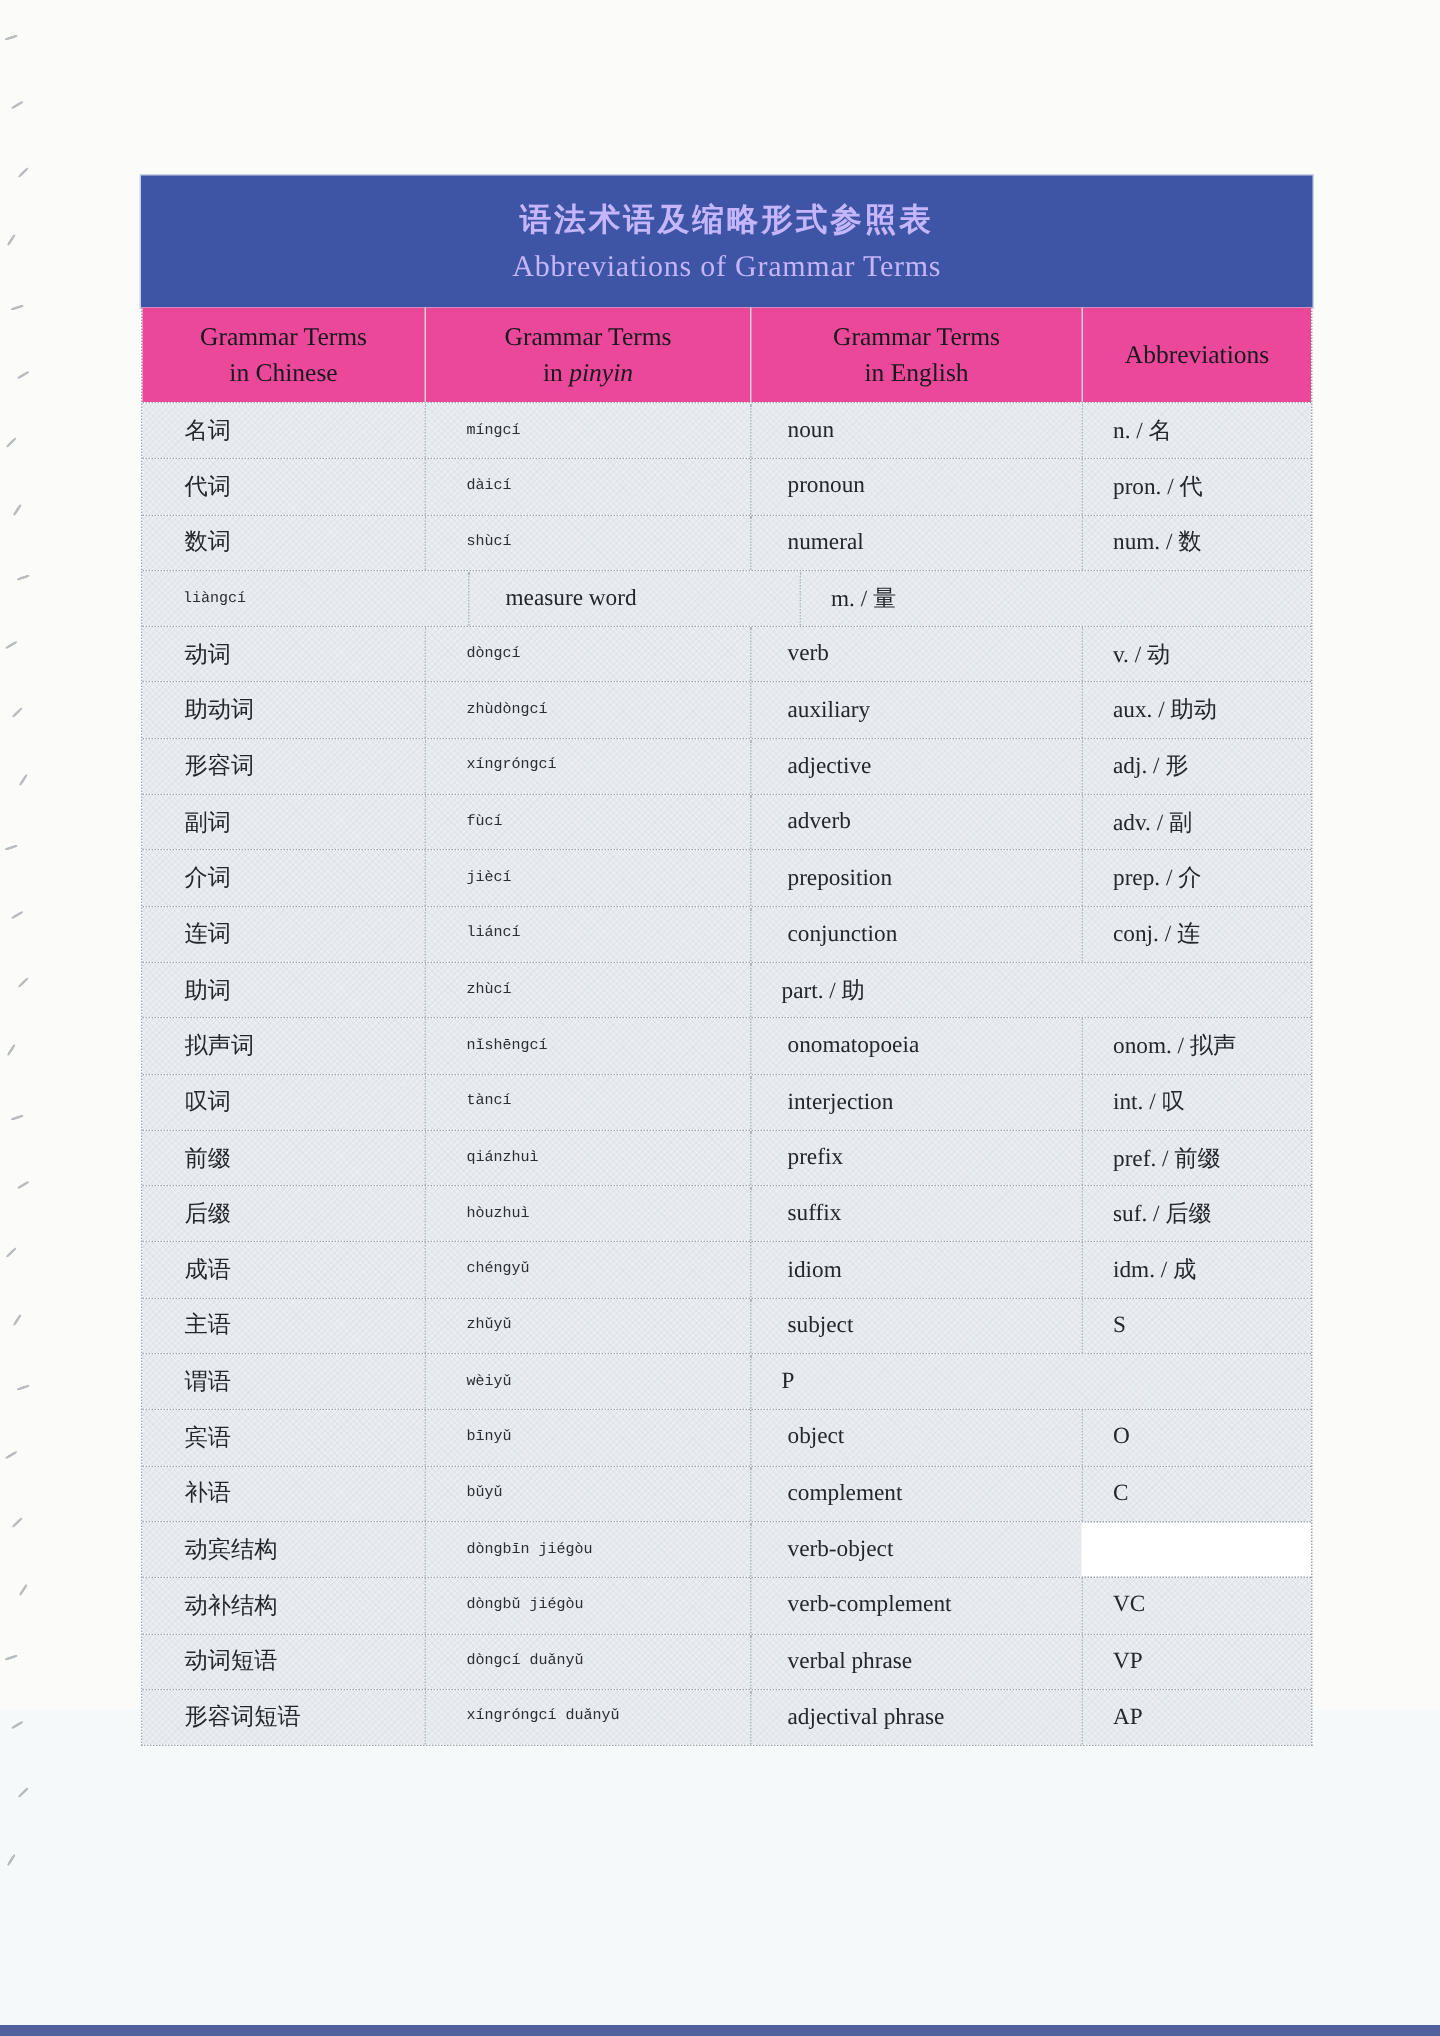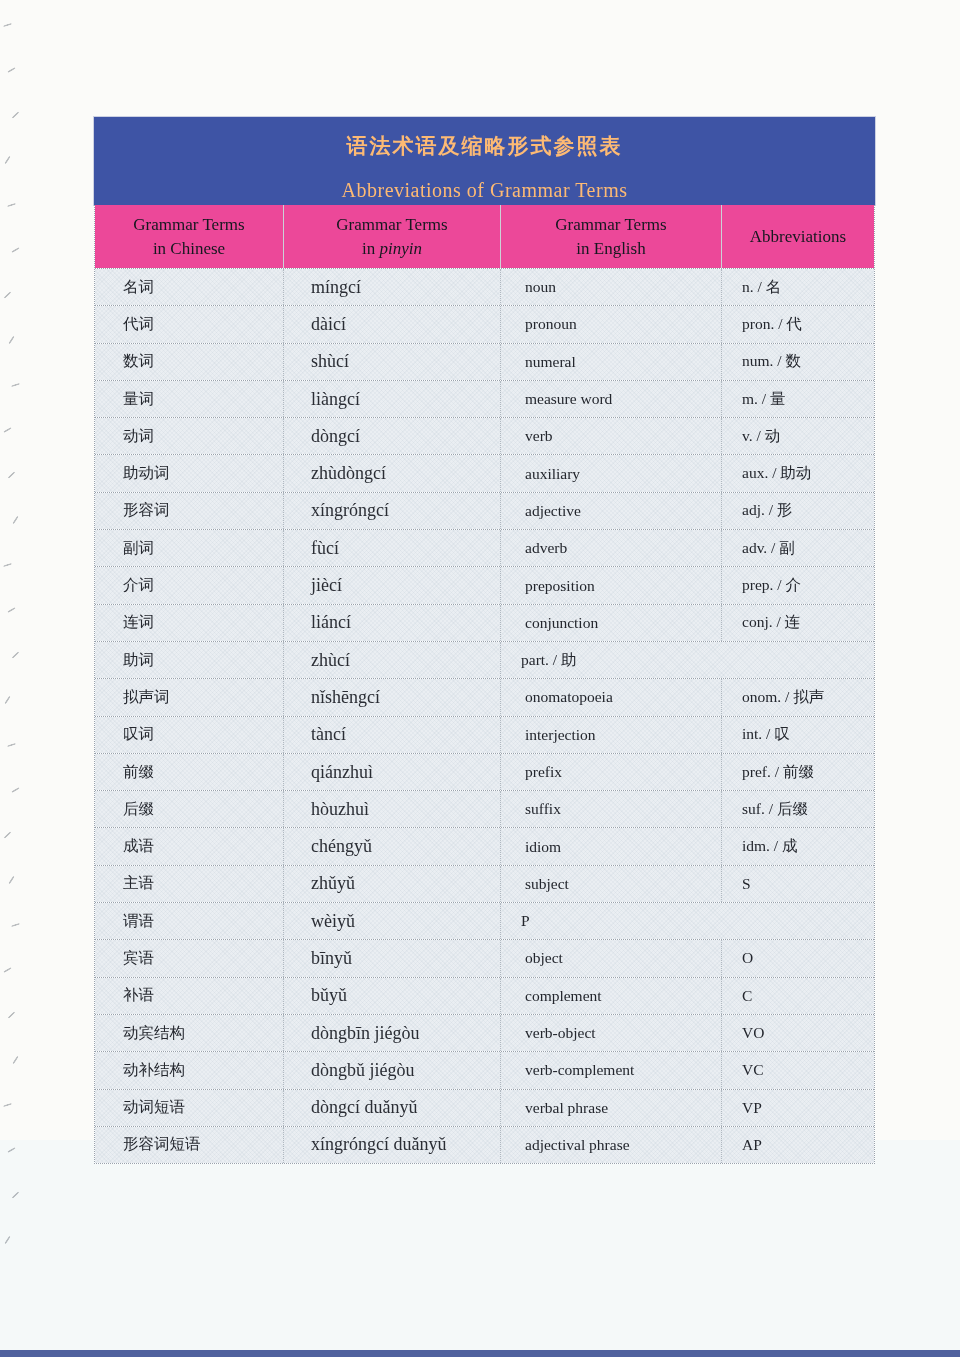--- a/index.html
+++ b/index.html
@@ -19,31 +19,31 @@
   .edge-marks { position:absolute; left:0; top:0; width:22px; height:1330px; }
   .tick {
     position:absolute; width:9px; height:0;
     border-top:2px solid rgba(96,103,113,0.42);
     border-radius:45%;
   }
   
   .banner {
     position:absolute; left:94px; top:117px; width:781px; height:88px;
     background:#3e54a5;
-    color:#fdba74; text-align:center;
+    color:#c4b5fd; text-align:center;
     box-shadow:0 0 0 1px rgba(62,84,165,0.25);
   }
   .banner-cn {
     font-family:"DejaVu Sans", sans-serif;
     font-weight:bold; font-size:21px; letter-spacing:2px;
     padding-top:15px;
   }
   .banner-en {
     font-family:"Liberation Serif", serif;
-    font-size:20px; letter-spacing:0.5px; margin-top:19px;
+    font-size:20px; letter-spacing:0.5px; margin-top:7px;
   }
   
   .gtable {
     position:absolute; left:94px; top:205px; width:781px;
     box-sizing:border-box;
     border:1px dotted #9aa3ad; border-top:none;
     background:#ffffff;
   }
   .thead { display:flex; height:63px; background:#ec4899; }
   .thcell {
@@ -61,21 +61,21 @@
     box-sizing:border-box;
     display:flex; align-items:center;
     font-size:15.5px; color:#23262d;
     background-color:#eaeef2;
     background-image:
       repeating-linear-gradient(45deg,  rgba(130,150,170,0.07) 0 1px, transparent 1px 3px),
       repeating-linear-gradient(-45deg, rgba(130,150,170,0.07) 0 1px, transparent 1px 3px);
   }
   .tcell + .tcell { border-left:1px dotted #b0b8c0; }
   .tcell.c0 { padding-left:28px; font-family:"Liberation Serif", serif; font-size:15.5px; }
-  .tcell.c1 { padding-left:27px; font-family:Liberation Serif, serif; font-size:18px; color:#2a2d34; }
+  .tcell.c1 { padding-left:27px; font-family:Liberation Mono, monospace; font-size:10px; color:#2a2d34; }
   .tcell.c2 { padding-left:24px; font-family:"Liberation Serif", serif; }
   .tcell.c3 { padding-left:20px; font-family:"Liberation Serif", serif; }
   
   .bottom-strip { position:absolute; left:0; bottom:0; width:100%; height:7px; background:#50619e; }
 </style>
 </head>
 <body>
 
 <div class="page-tint"></div>
 <div class="edge-marks">
@@ -145,21 +145,20 @@
         <div class="tcell c2">pronoun</div>
         <div class="tcell c3">pron. / 代</div>
       </div>
       <div class="trow">
         <div class="tcell c0">数词</div>
         <div class="tcell c1">shùcí</div>
         <div class="tcell c2">numeral</div>
         <div class="tcell c3">num. / 数</div>
       </div>
       <div class="trow">
-        <div class="tcell c0">量词</div>
         <div class="tcell c1">liàngcí</div>
         <div class="tcell c2">measure word</div>
         <div class="tcell c3">m. / 量</div>
       </div>
       <div class="trow">
         <div class="tcell c0">动词</div>
         <div class="tcell c1">dòngcí</div>
         <div class="tcell c2">verb</div>
         <div class="tcell c3">v. / 动</div>
       </div>
@@ -248,21 +247,20 @@
       <div class="trow">
         <div class="tcell c0">补语</div>
         <div class="tcell c1">bǔyǔ</div>
         <div class="tcell c2">complement</div>
         <div class="tcell c3">C</div>
       </div>
       <div class="trow">
         <div class="tcell c0">动宾结构</div>
         <div class="tcell c1">dòngbīn jiégòu</div>
         <div class="tcell c2">verb-object</div>
-        <div class="tcell c3">VO</div>
       </div>
       <div class="trow">
         <div class="tcell c0">动补结构</div>
         <div class="tcell c1">dòngbǔ jiégòu</div>
         <div class="tcell c2">verb-complement</div>
         <div class="tcell c3">VC</div>
       </div>
       <div class="trow">
         <div class="tcell c0">动词短语</div>
         <div class="tcell c1">dòngcí duǎnyǔ</div>

